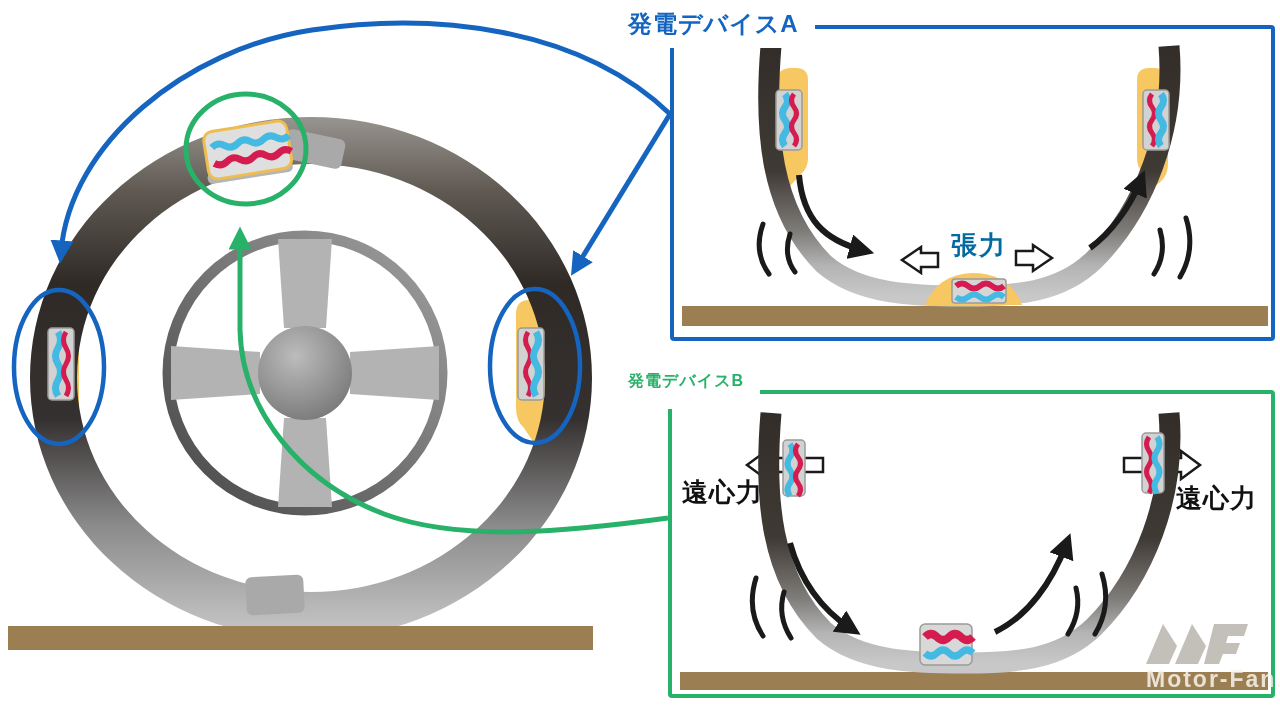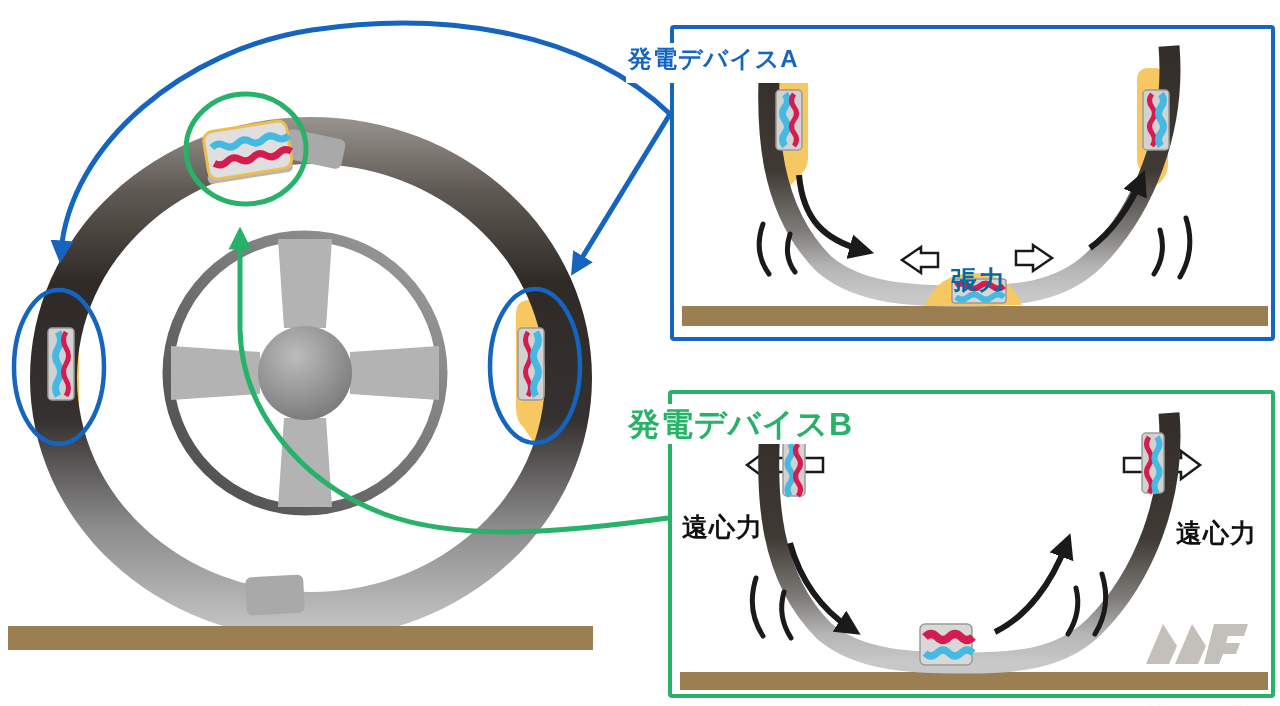--- a/index.html
+++ b/index.html
@@ -1,23 +1,23 @@
 <!DOCTYPE html>
 <html><head>
 <meta charset="utf-8">
 <style>
   html,body{margin:0;padding:0;background:#fff;}
   .stage{position:relative;width:1280px;height:706px;background:#ffffff;overflow:hidden;
          font-family:"Liberation Sans","DejaVu Sans",sans-serif;}
   .stage svg{position:absolute;left:0;top:0;z-index:1;}
-  .lbl{position:absolute;z-index:10;white-space:nowrap;font-weight:bold;line-height:1;margin-top:35px;}
+  .lbl{position:absolute;z-index:10;white-space:nowrap;font-weight:bold;line-height:1;}
   .lbl-a{left:626px;top:8px;height:32px;padding:4px 16px 4px 2px;background:#fff;
          color:#1565C0;font-size:24px;letter-spacing:1px;}
   .lbl-b{left:626px;top:369px;height:32px;padding:4px 16px 4px 2px;background:#fff;
-         color:#28B169;font-size:32px;letter-spacing:1px;}
+         color:#28B169;font-size:16px;letter-spacing:1px;}
   .lbl-tension{left:951px;top:232px;color:#0369a1;font-size:26px;letter-spacing:2px;}
   .lbl-cf-l{left:682px;top:479px;color:#111;font-size:26px;letter-spacing:1px;}
   .lbl-cf-r{left:1176px;top:485px;color:#111;font-size:26px;letter-spacing:1px;}
   .lbl-wm{left:1146px;top:668px;color:rgba(248,244,236,0.85);font-size:23px;letter-spacing:2px;}
 </style>
 </head>
 <body>
 
 <div class="stage">
 

